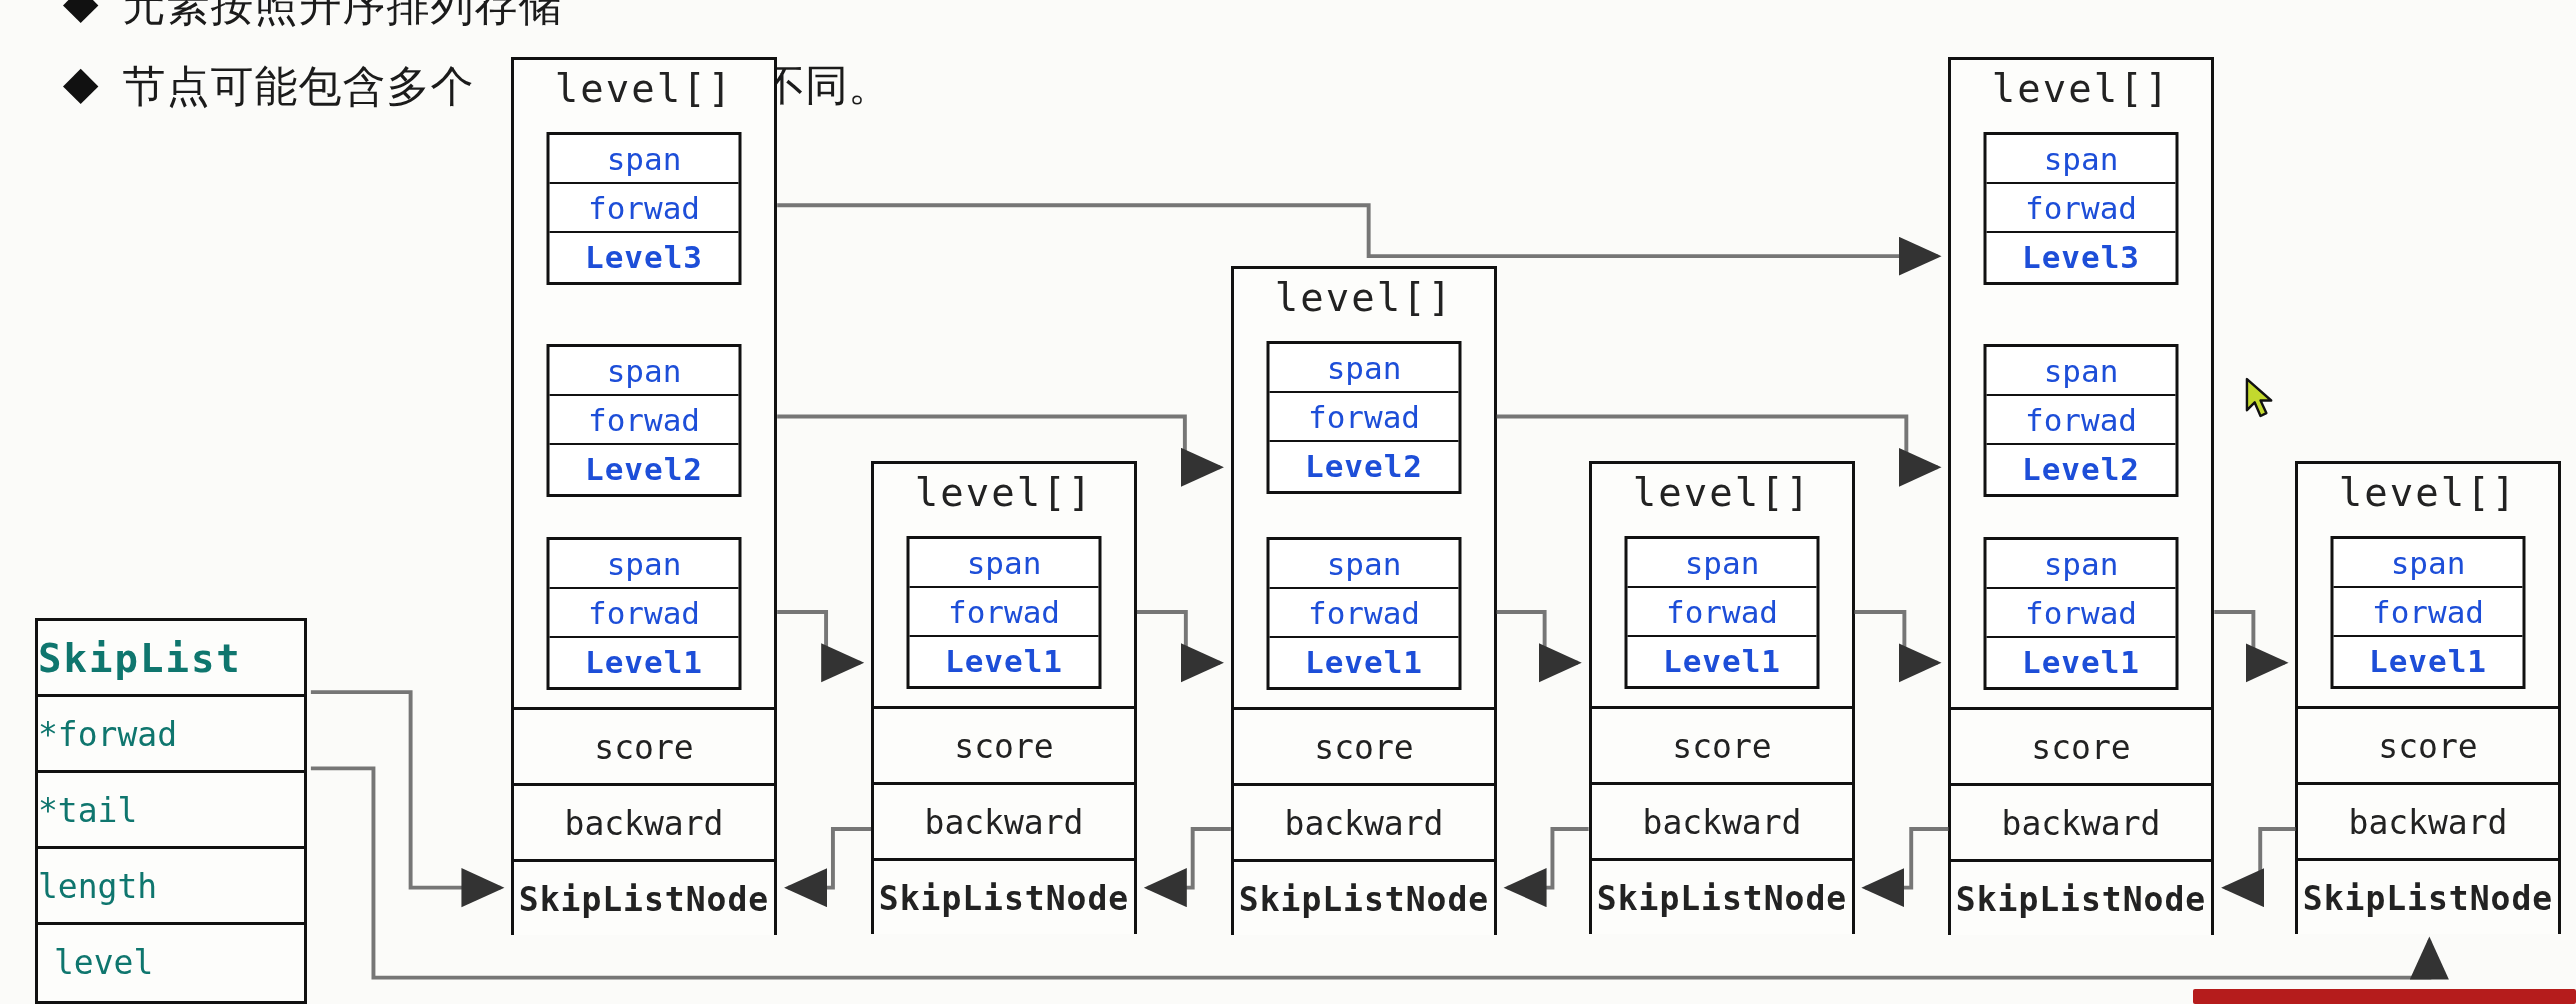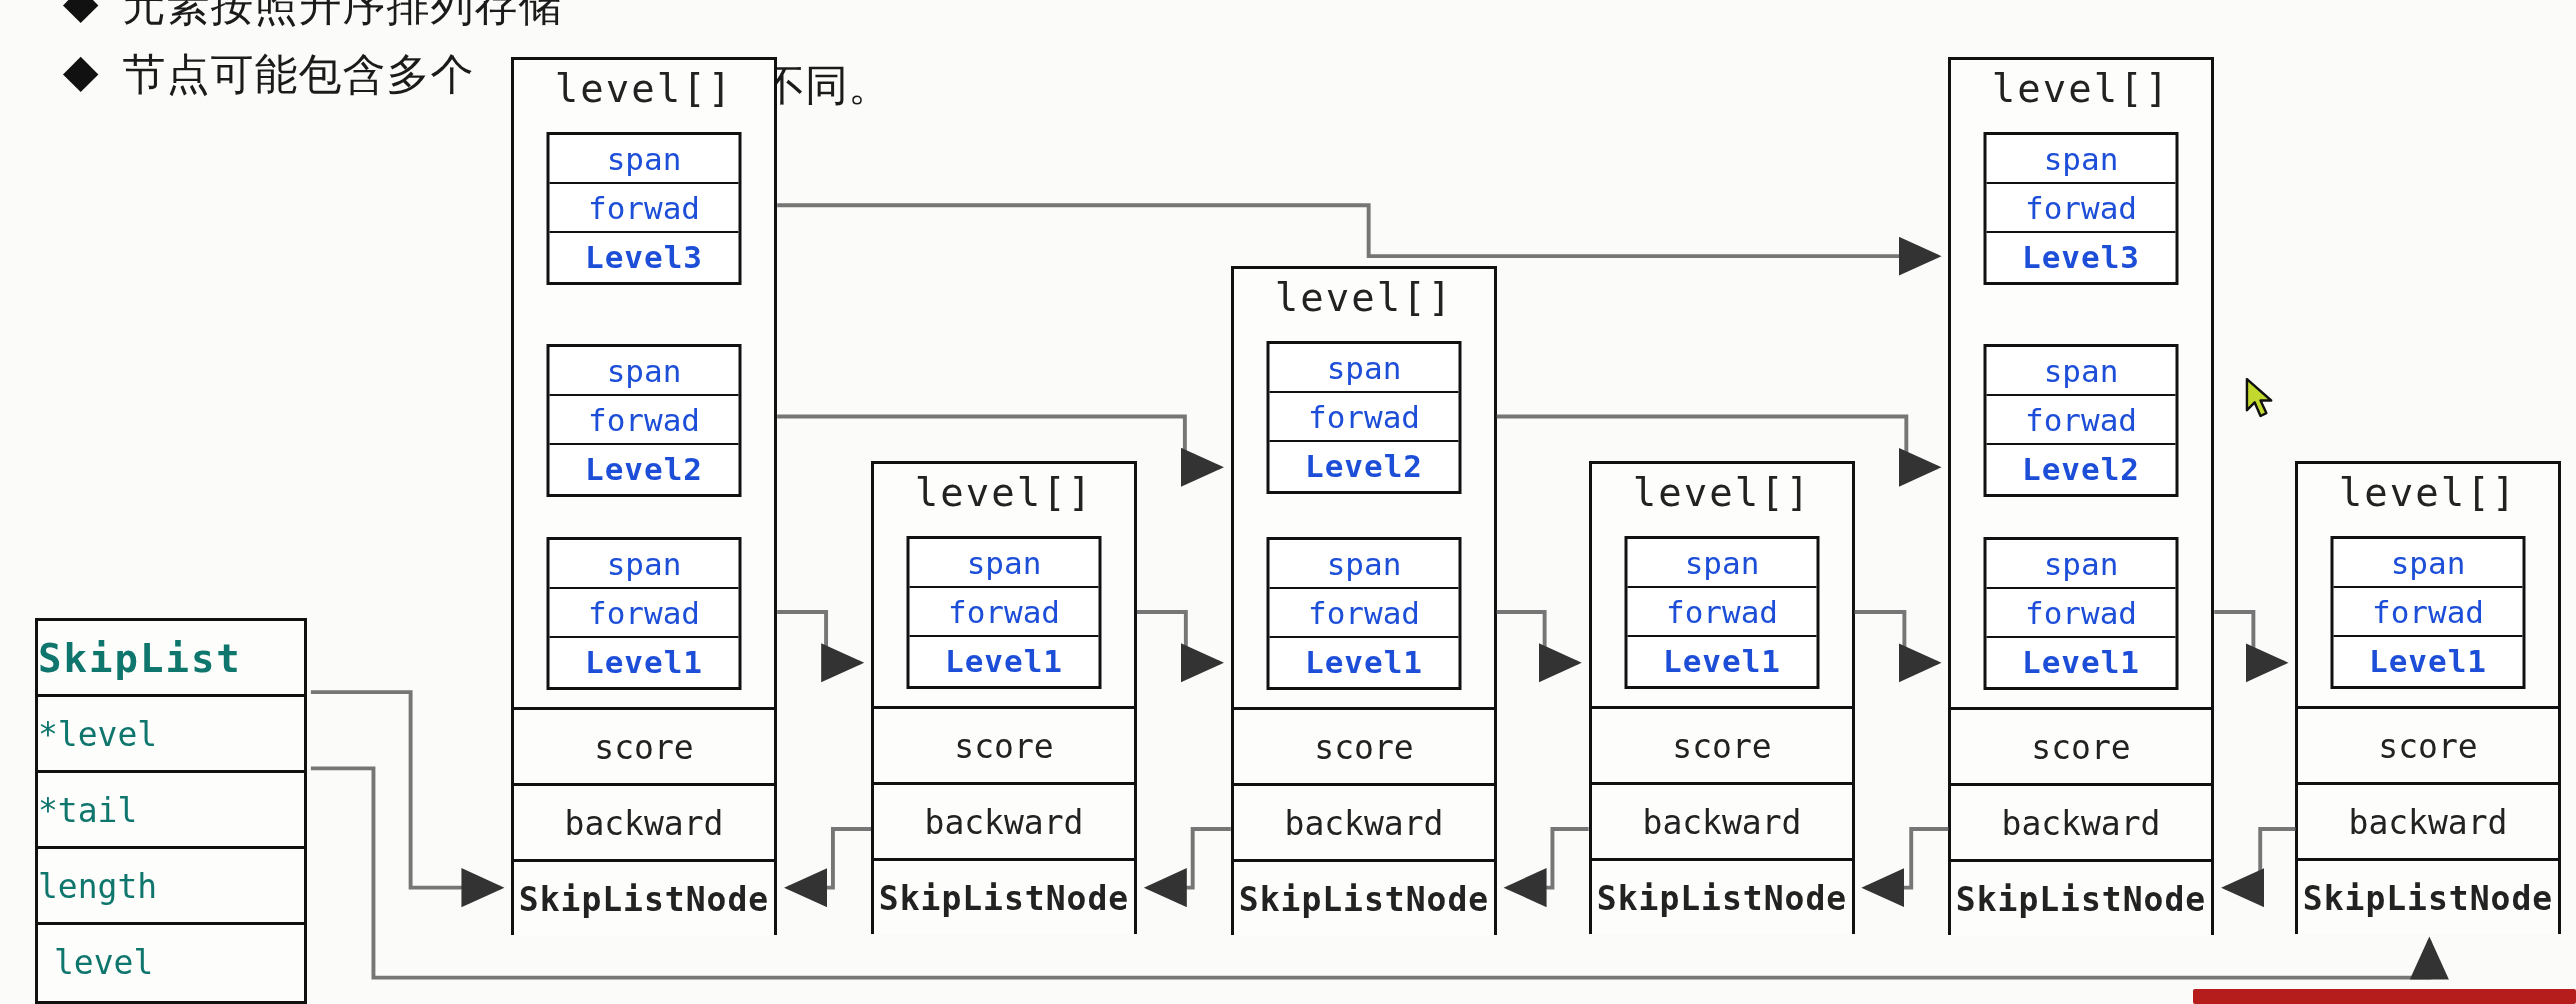--- a/index.html
+++ b/index.html
@@ -11,21 +11,21 @@
     position:relative;
   }
   #stage{position:absolute;left:0;top:0;width:2576px;height:796px;}
 
   
   .bullet-line{position:absolute;display:flex;align-items:center;white-space:nowrap;
     font-family:"DejaVu Sans","Liberation Sans",sans-serif;color:#1b1b1b;}
   .dia{width:25.4px;height:25.4px;background:#111;transform:rotate(45deg);margin-right:29px;flex:0 0 auto;}
   .bullet-text{font-size:43px;letter-spacing:1px;}
   #bullet1{left:68px;top:-23.5px;}
-  #bullet2{left:68px;top:46px;}
+  #bullet2{left:68px;top:58px;}
   #bullet2-tail{position:absolute;left:719px;top:57px;font-size:43px;
      font-family:"DejaVu Sans","Liberation Sans",sans-serif;color:#1b1b1b;white-space:nowrap;}
 
   
   .node{position:absolute;border:3.9px solid #111;background:#fdfdfb;box-sizing:border-box;}
   .node .levels{position:relative;border-radius:19px;}
   .lvlhdr{text-align:center;font-size:39px;padding:5.9px 0 2px;color:#222;letter-spacing:2px;}
   .lvlblock{position:absolute;left:50%;transform:translateX(-50%);
     width:calc(100% - 65px);border:3.9px solid #111;background:#fff;box-sizing:border-box;}
   .lvlblock div{font-size:31px;text-align:center;padding:3.9px 0 5.9px;color:#1d4ed8;box-sizing:border-box;
@@ -64,21 +64,21 @@
   </div>
 
   <div class="bullet-line" id="bullet2">
     <span class="dia"></span>
     <span class="bullet-text">节点可能包含多个</span>
   </div>
   <div id="bullet2-tail">度不同。</div>
 
   <div id="skiplist">
     <div class="slrow title">SkipList</div>
-    <div class="slrow">*level</div>
+    <div class="slrow">*forwad</div>
     <div class="slrow">*tail</div>
     <div class="slrow">length</div>
     <div class="slrow">level</div>
   </div>
 
   <div class="node" id="n1" style="left:511px;top:57px;width:266px;height:878px;">
     <div class="levels" style="height:647px;position:relative;">
       <div class="lvlhdr">level[]</div>
       <div class="lvlblock" style="top:72px;">
         <div>span</div>

